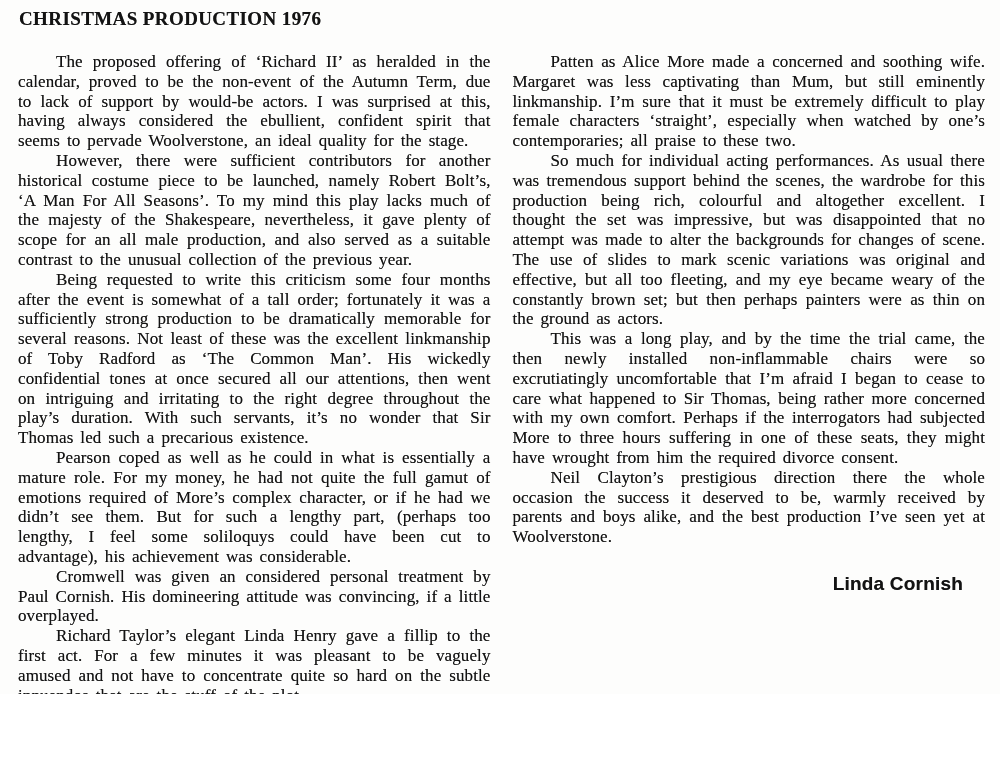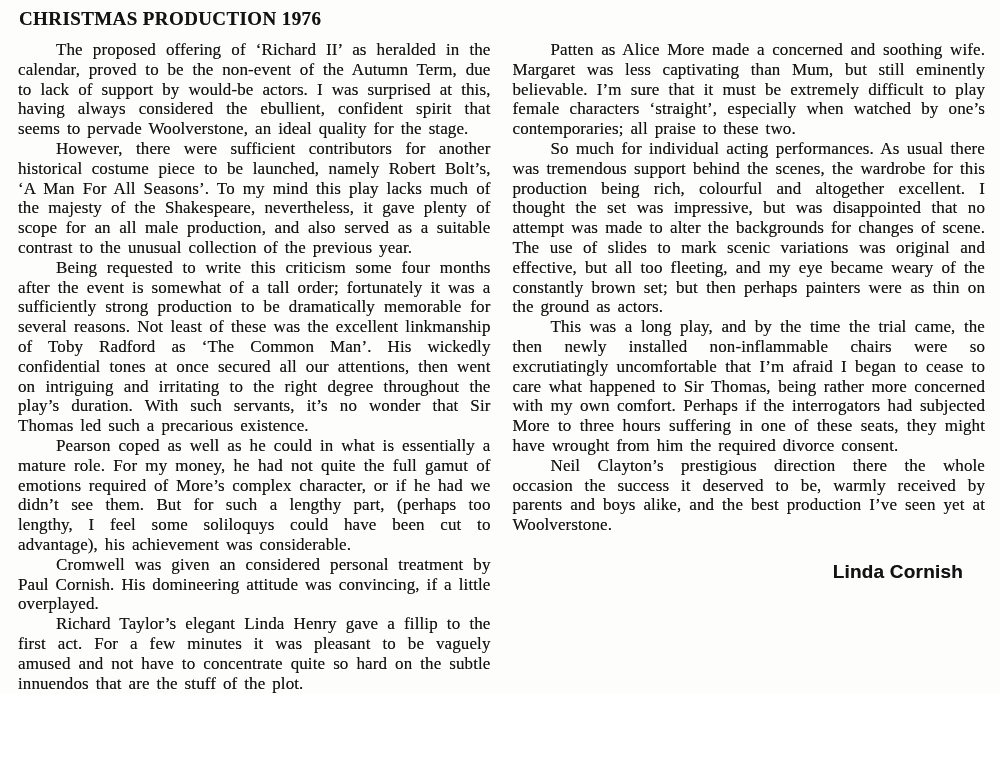--- a/index.html
+++ b/index.html
@@ -22,21 +22,21 @@
   .doc-title {
     font-size: 19px;
     font-weight: bold;
     letter-spacing: 0.4px;
     margin: 0 0 0 1px;
     line-height: 22px;
   }
   .columns {
     display: flex;
     gap: 22px;
-    margin-top: 10px;
+    margin-top: 22px;
   }
   .col {
     flex: 1 1 0;
     min-width: 0;
   }
   .col p {
     margin: 0;
     font-size: 17px;
     line-height: 19.8px;
     text-align: justify;
@@ -78,21 +78,21 @@
     <div class="col">
       <p>The proposed offering of ‘Richard II’ as heralded in the calendar, proved to be the non-event of the Autumn Term, due to lack of support by would-be actors. I was surprised at this, having always considered the ebullient, confident spirit that seems to pervade Woolverstone, an ideal quality for the stage.</p>
       <p>However, there were sufficient contributors for another historical costume piece to be launched, namely Robert Bolt’s, ‘A Man For All Seasons’. To my mind this play lacks much of the majesty of the Shakespeare, nevertheless, it gave plenty of scope for an all male production, and also served as a suitable contrast to the unusual collection of the previous year.</p>
       <p>Being requested to write this criticism some four months after the event is somewhat of a tall order; fortunately it was a sufficiently strong production to be dramatically memorable for several reasons. Not least of these was the excellent linkmanship of Toby Radford as ‘The Common Man’. His wickedly confidential tones at once secured all our attentions, then went on intriguing and irritating to the right degree throughout the play’s duration. With such servants, it’s no wonder that Sir Thomas led such a precarious existence.</p>
       <p>Pearson coped as well as he could in what is essentially a mature role. For my money, he had not quite the full gamut of emotions required of More’s complex character, or if he had we didn’t see them. But for such a lengthy part, (perhaps too lengthy, I feel some soliloquys could have been cut to advantage), his achievement was considerable.</p>
       <p>Cromwell was given an considered personal treatment by Paul Cornish. His domineering attitude was convincing, if a little overplayed.</p>
       <p>Richard Taylor’s elegant Linda Henry gave a fillip to the first act. For a few minutes it was pleasant to be vaguely amused and not have to concentrate quite so hard on the subtle innuendos that are the stuff of the plot.</p>
     </div>
 
     <div class="col">
-      <p>Patten as Alice More made a concerned and soothing wife. Margaret was less captivating than Mum, but still eminently believable. I’m sure that it must be extremely difficult to play female characters ‘straight’, especially when watched by one’s contemporaries; all praise to these two.</p>
+      <p>Patten as Alice More made a concerned and soothing wife. Margaret was less captivating than Mum, but still eminently linkmanship. I’m sure that it must be extremely difficult to play female characters ‘straight’, especially when watched by one’s contemporaries; all praise to these two.</p>
       <p>So much for individual acting performances. As usual there was tremendous support behind the scenes, the wardrobe for this production being rich, colourful and altogether excellent. I thought the set was impressive, but was disappointed that no attempt was made to alter the backgrounds for changes of scene. The use of slides to mark scenic variations was original and effective, but all too fleeting, and my eye became weary of the constantly brown set; but then perhaps painters were as thin on the ground as actors.</p>
       <p>This was a long play, and by the time the trial came, the then newly installed non-inflammable chairs were so excrutiatingly uncomfortable that I’m afraid I began to cease to care what happened to Sir Thomas, being rather more concerned with my own comfort. Perhaps if the interrogators had subjected More to three hours suffering in one of these seats, they might have wrought from him the required divorce consent.</p>
       <p>Neil Clayton’s prestigious direction there the whole occasion the success it deserved to be, warmly received by parents and boys alike, and the best production I’ve seen yet at Woolverstone.</p>
       <div class="signature">Linda Cornish</div>
     </div>
 
   </div>
 
   <div class="scan-dot dot-a"></div>
   <div class="scan-dot dot-b"></div>

